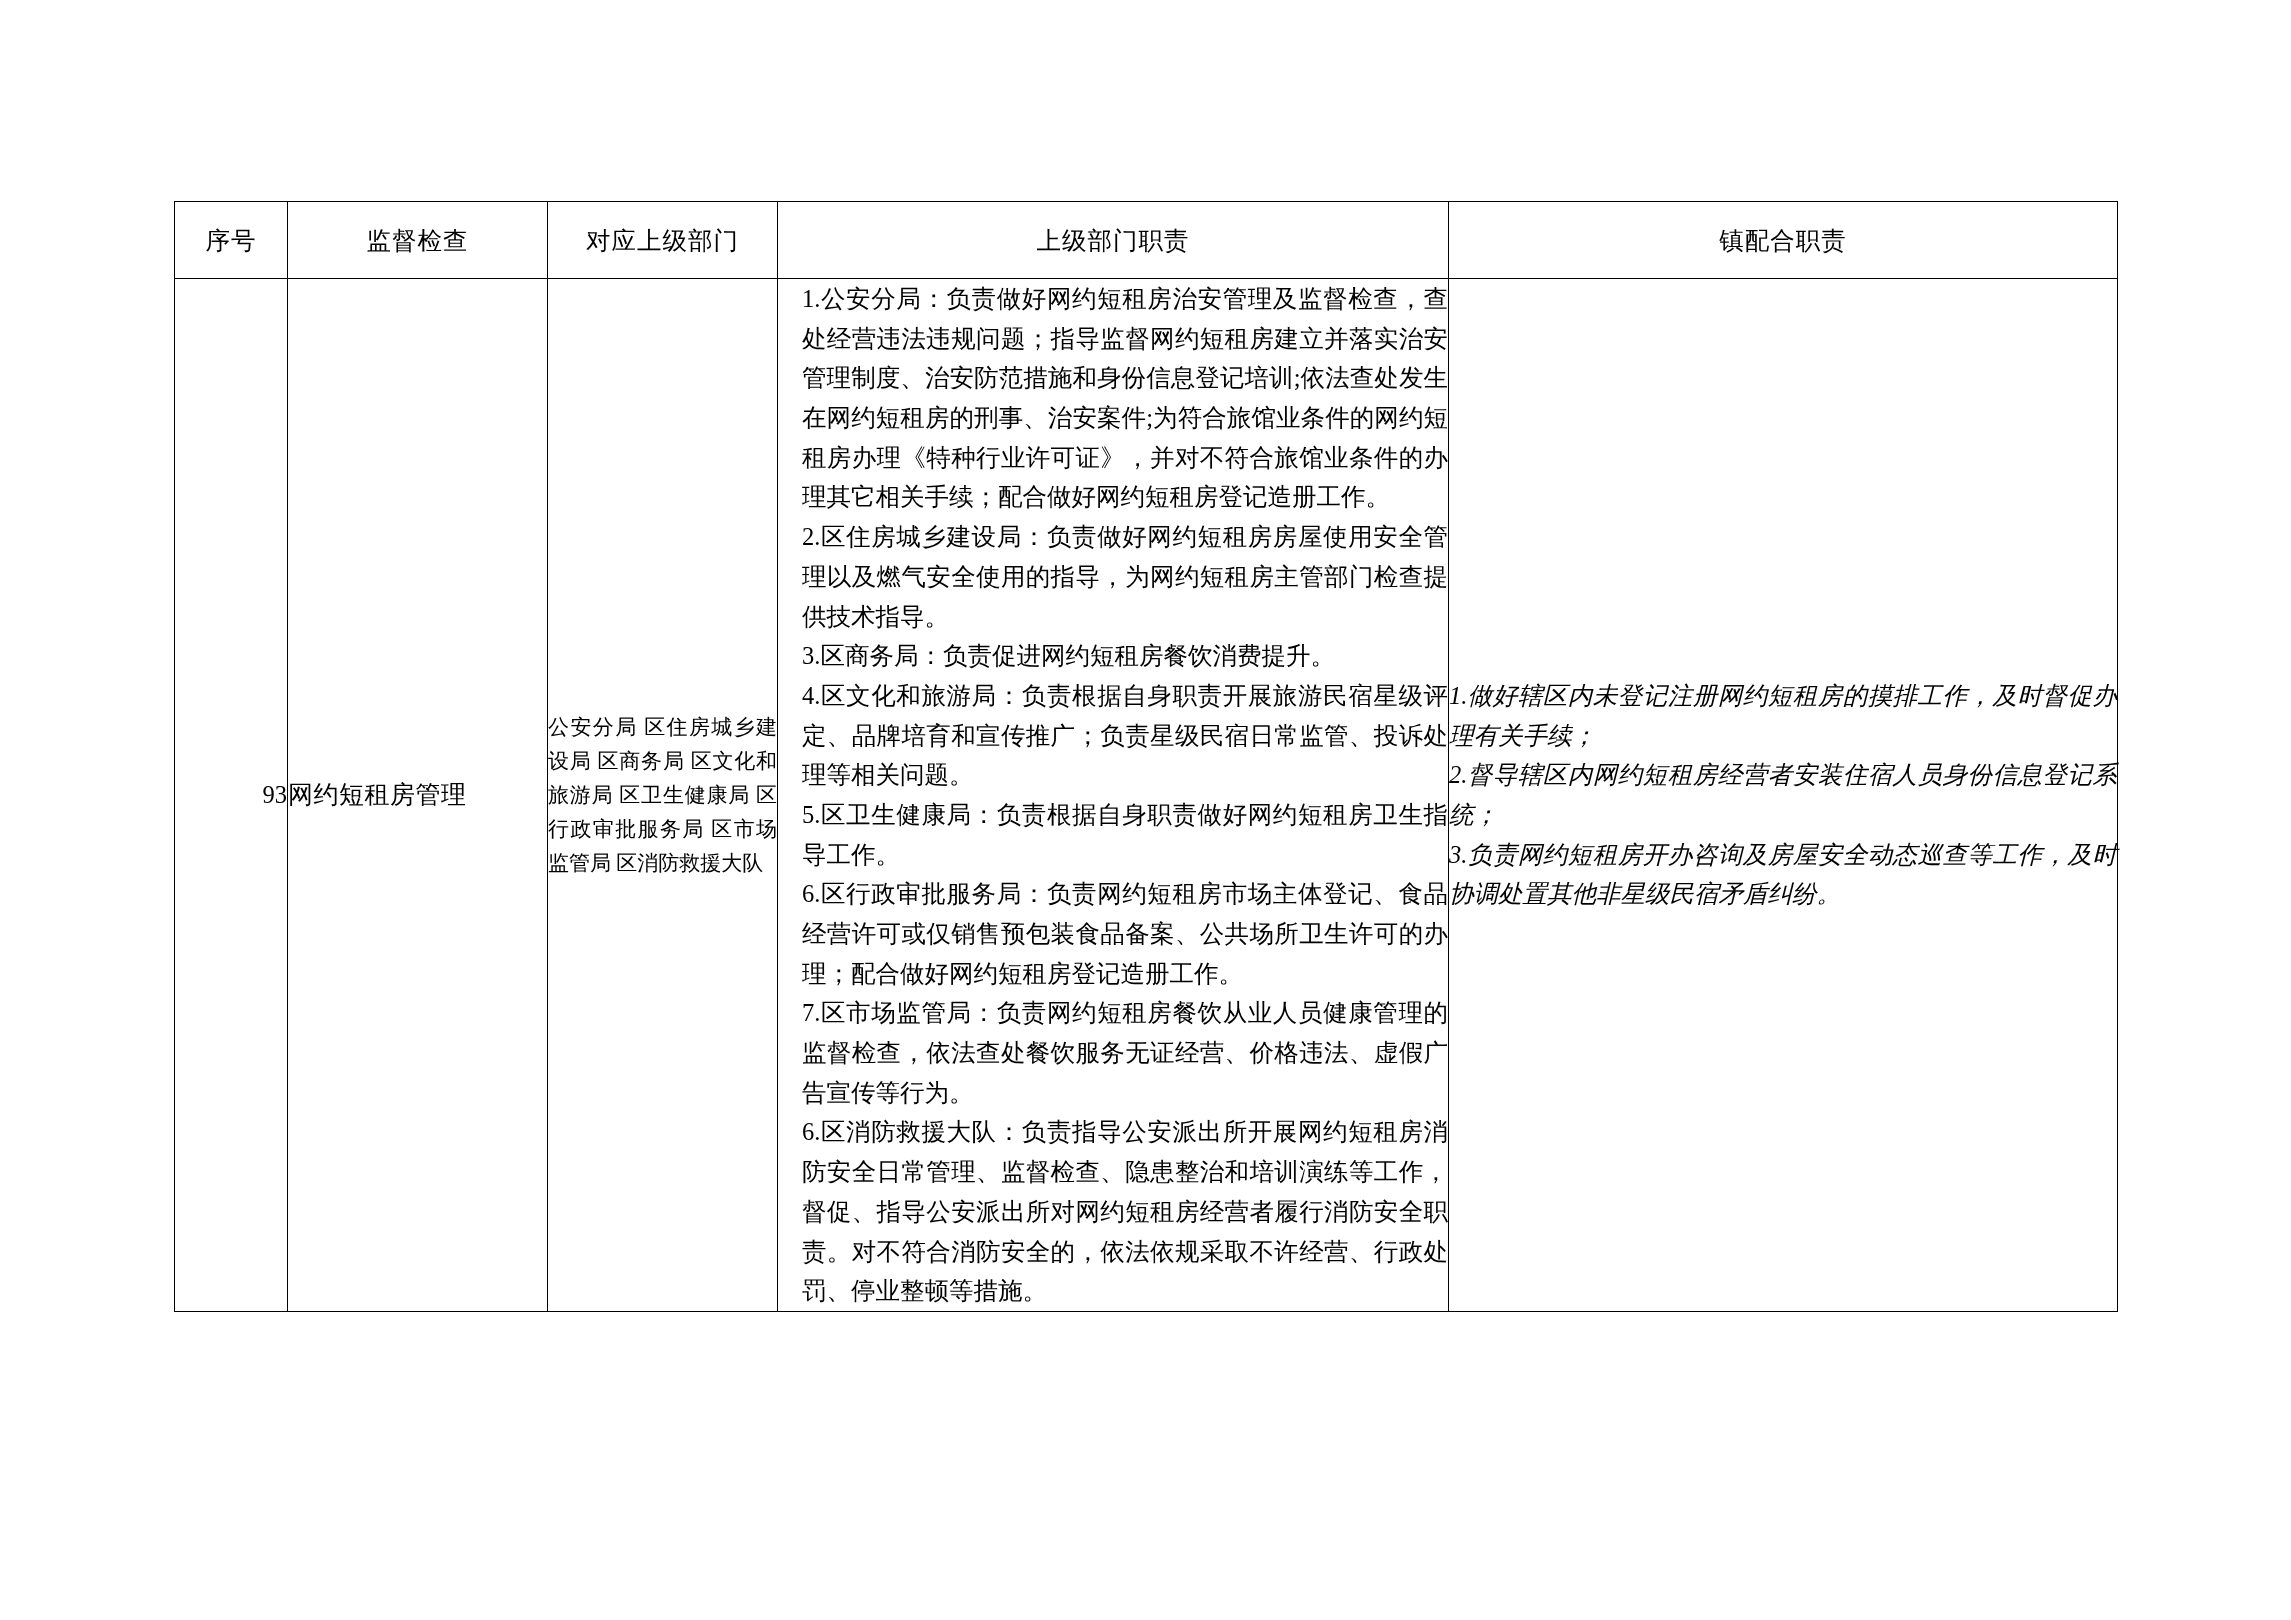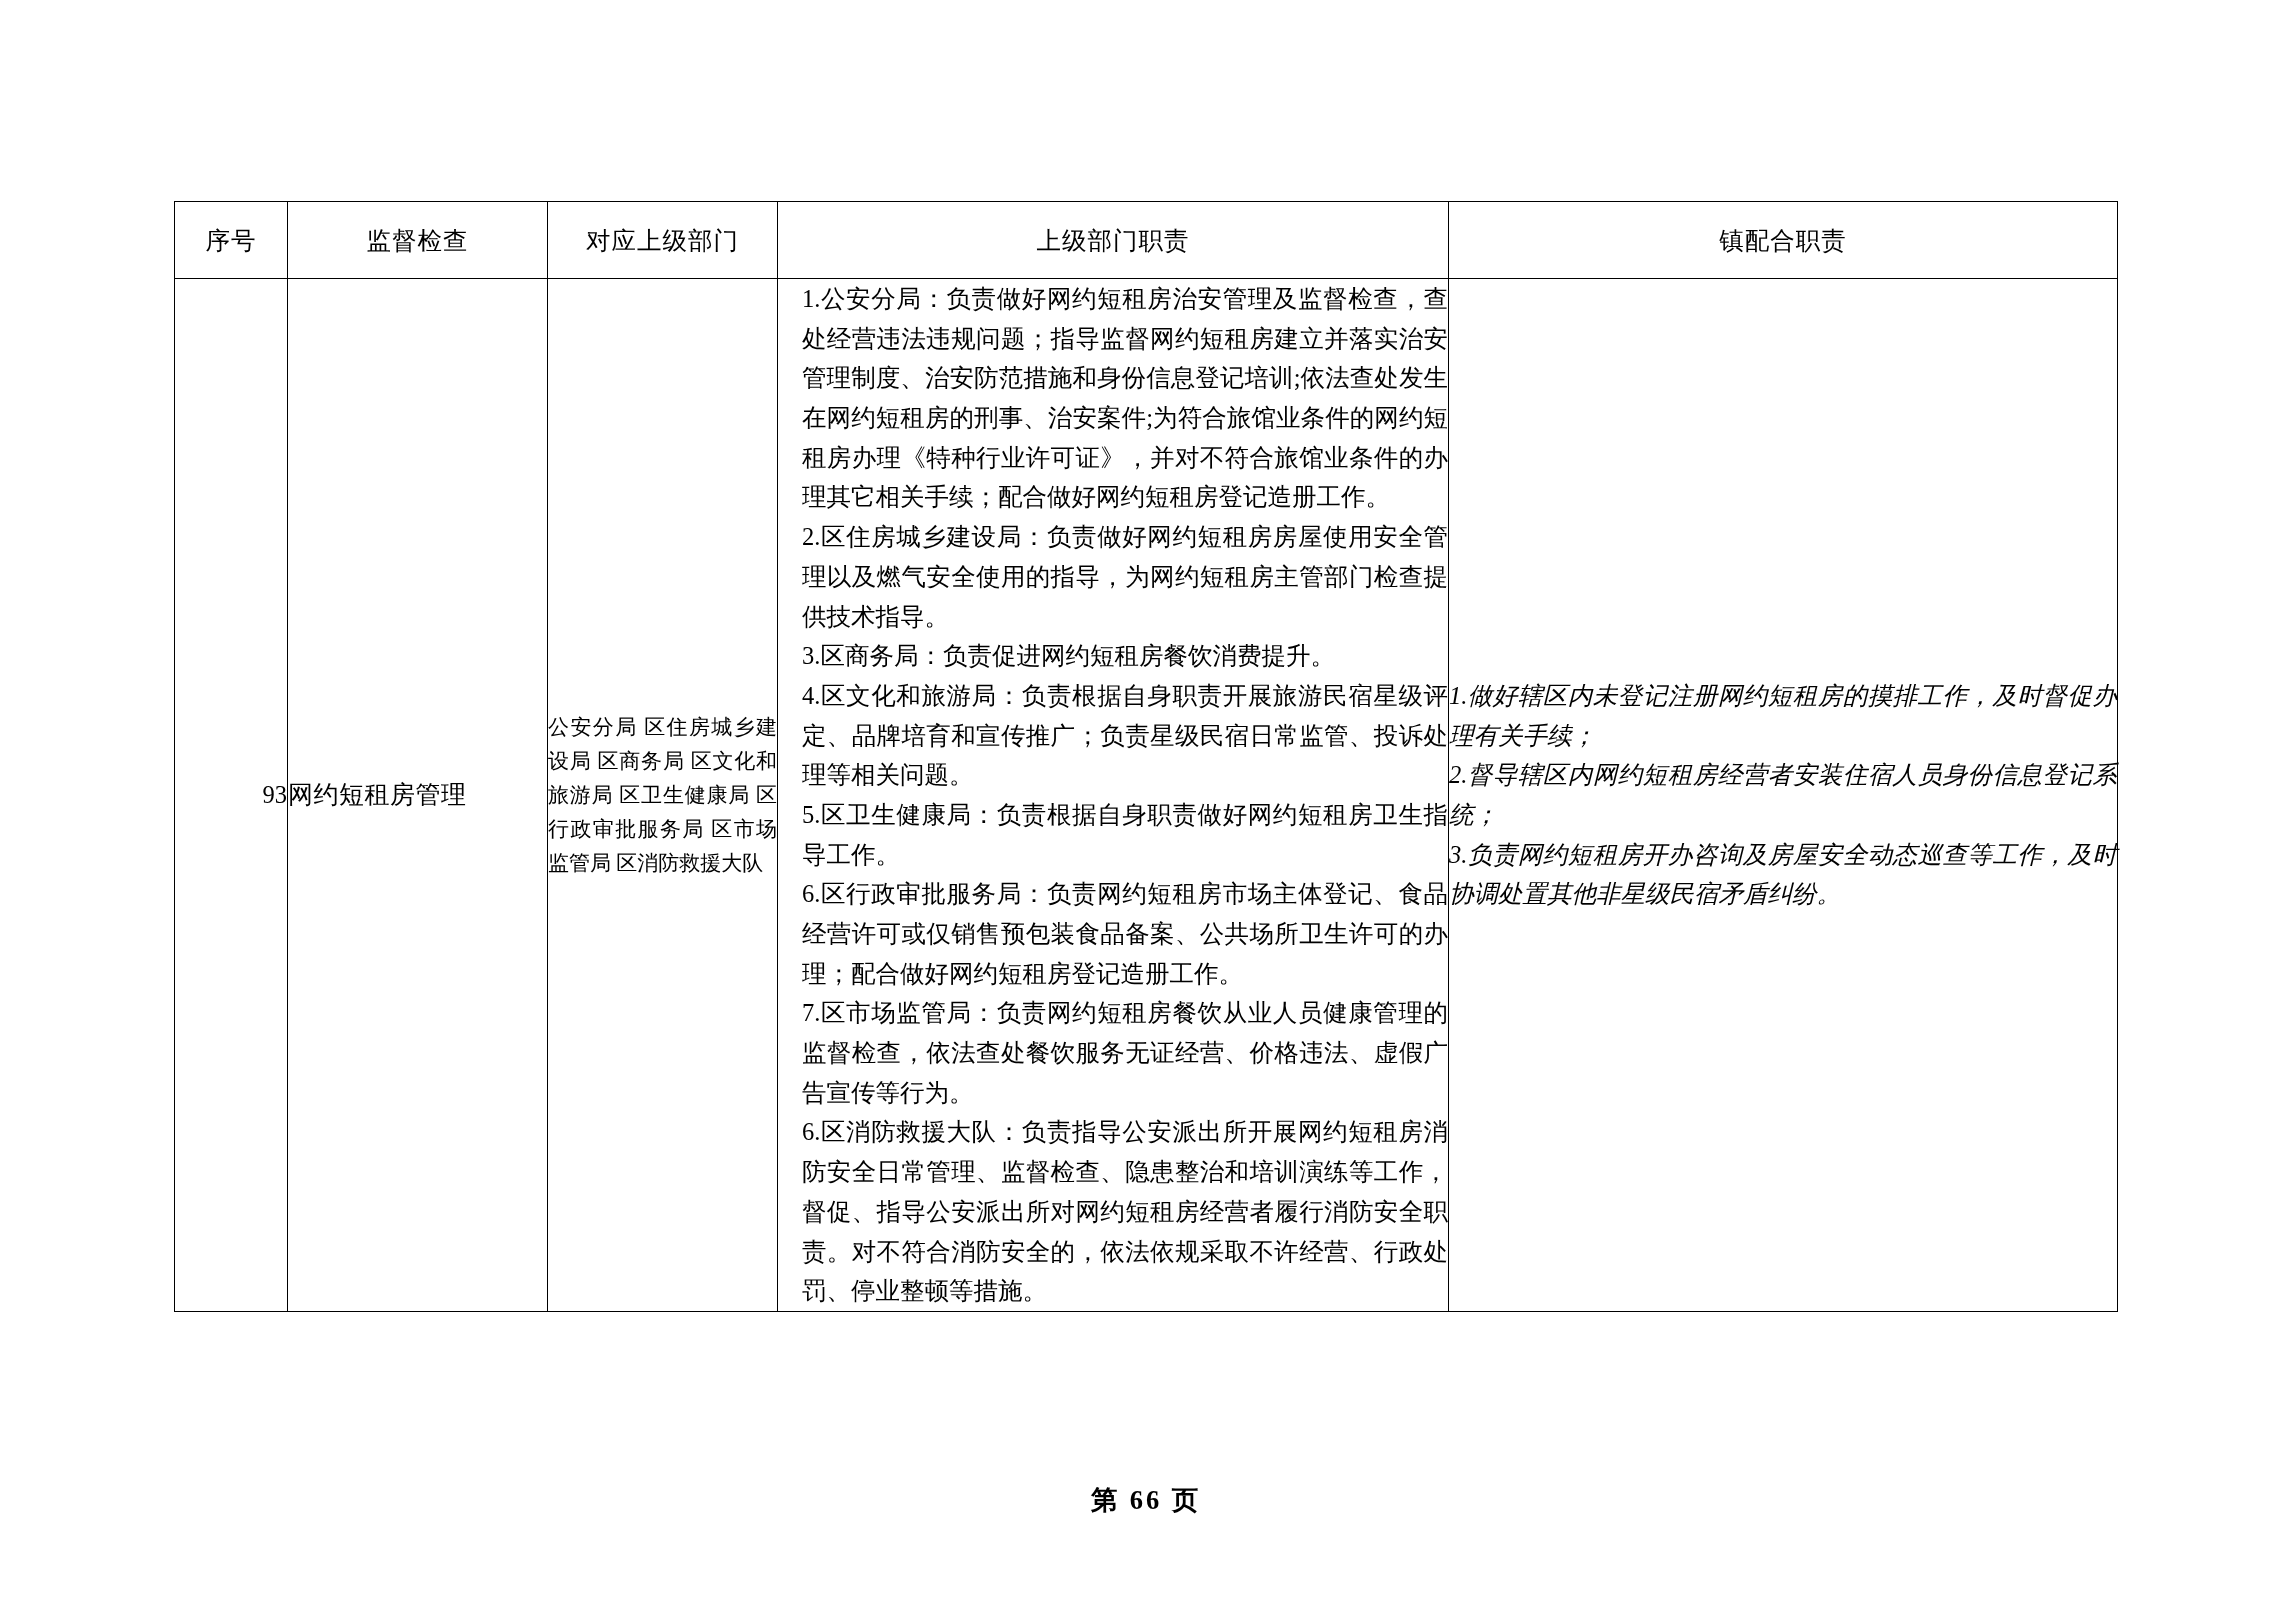--- a/index.html
+++ b/index.html
@@ -140,16 +140,15 @@
           <td class="cell-town">
             <span class="town-line">1.做好辖区内未登记注册网约短租房的摸排工作，及时督促办理有关手续；</span>
             <span class="town-line">2.督导辖区内网约短租房经营者安装住宿人员身份信息登记系统；</span>
             <span class="town-line">3.负责网约短租房开办咨询及房屋安全动态巡查等工作，及时协调处置其他非星级民宿矛盾纠纷。</span>
           </td>
         </tr>
       </tbody>
     </table>
   </div>
 
-  <div class="footer">第 66 页</div>
 
 </div>
 
 
 </body></html>

